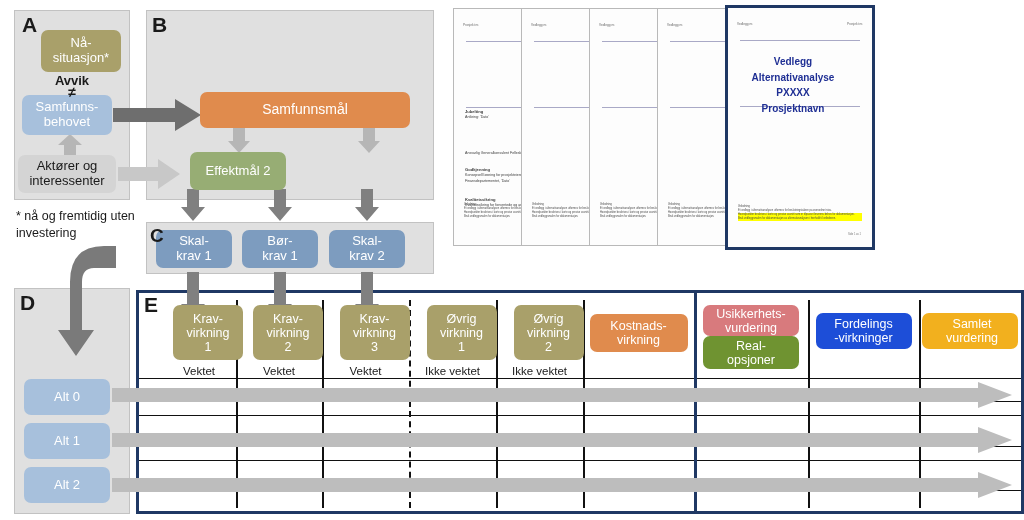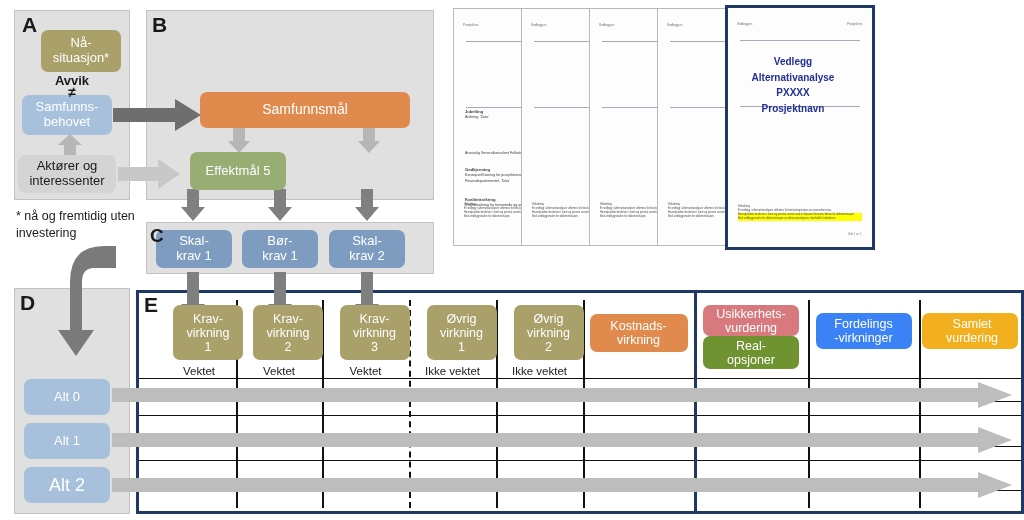--- a/index.html
+++ b/index.html
@@ -40,21 +40,21 @@
     padding: 2px;
   }
   .khaki   { background: #a9a06a; margin-left: 9px; }
   .bluebox { background: #a7c0dc; }
   .steel   { background: #7d9cbf; }
   .orange  { background: #e08b4d; }
   .green   { background: #97ad74; }
   .grey    { background: #d4d4d4; color: #1a1a1a; }
   .rose    { background: #d87a7d; }
   .olive   { background: #6f9331; }
-  .purple  { background: #3b82f6; }
+  .purple  { background: #1d4ed8; }
   .gold    { background: #f2b01e; padding-left: 7px; }
 
   .note {
     position: absolute;
     font-size: 12.5px;
     color: #1a1a1a;
     line-height: 1.35;
     z-index: 35;
   }
   .avvik {
@@ -265,21 +265,21 @@
   </div>
 
   <svg class="ar" style="left:228px; top:127px;" width="22" height="26" viewBox="0 0 22 26">
     <polygon points="5,0 17,0 17,14 22,14 11,26 0,14 5,14" fill="#b6b6b6"></polygon>
   </svg>
   <svg class="ar" style="left:358px; top:127px;" width="22" height="26" viewBox="0 0 22 26">
     <polygon points="5,0 17,0 17,14 22,14 11,26 0,14 5,14" fill="#b6b6b6"></polygon>
   </svg>
 
   <div class="rbox green" style="left:190px; top:152px; width:96px; height:38px; font-size:13px;">
-    <span class="ml">Effektmål 5</span>
+    <span class="ml">Effektmål 2</span>
   </div>
 
   <svg class="ar" style="left:181px; top:189px;" width="24" height="32" viewBox="0 0 24 32">
     <polygon points="6,0 18,0 18,18 24,18 12,32 0,18 6,18" fill="#808080"></polygon>
   </svg>
   <svg class="ar" style="left:268px; top:189px;" width="24" height="32" viewBox="0 0 24 32">
     <polygon points="6,0 18,0 18,18 24,18 12,32 0,18 6,18" fill="#808080"></polygon>
   </svg>
   <svg class="ar" style="left:355px; top:189px;" width="24" height="32" viewBox="0 0 24 32">
     <polygon points="6,0 18,0 18,18 24,18 12,32 0,18 6,18" fill="#808080"></polygon>
@@ -314,21 +314,21 @@
 
   <div class="panel" style="left:14px; top:288px; width:116px; height:226px;"></div>
   <div class="panel-letter" style="left:20px; top:292px;">D</div>
 
   <div class="rbox bluebox" style="left:24px; top:379px; width:86px; height:36px; font-size:13px;">
     <span class="ml">Alt 0</span>
   </div>
   <div class="rbox bluebox" style="left:24px; top:423px; width:86px; height:36px; font-size:13px;">
     <span class="ml">Alt 1</span>
   </div>
-  <div class="rbox bluebox" style="left:24px; top:467px; width:86px; height:36px; font-size:18px;">
+  <div class="rbox bluebox" style="left:24px; top:467px; width:86px; height:36px; font-size:13px;">
     <span class="ml">Alt 2</span>
   </div>
 
   <div id="eframe" style="left:136px; top:290px; width:888px; height:224px;"></div>
   <div class="panel-letter" style="left:144px; top:294px;">E</div>
 
   <div id="e-content">
       <div class="rbox khaki" style="left:164px; top:305px; width:70px; height:55px; font-size:12.5px;">
         <span>Krav-<br>virkning<br>1</span>
       </div>

